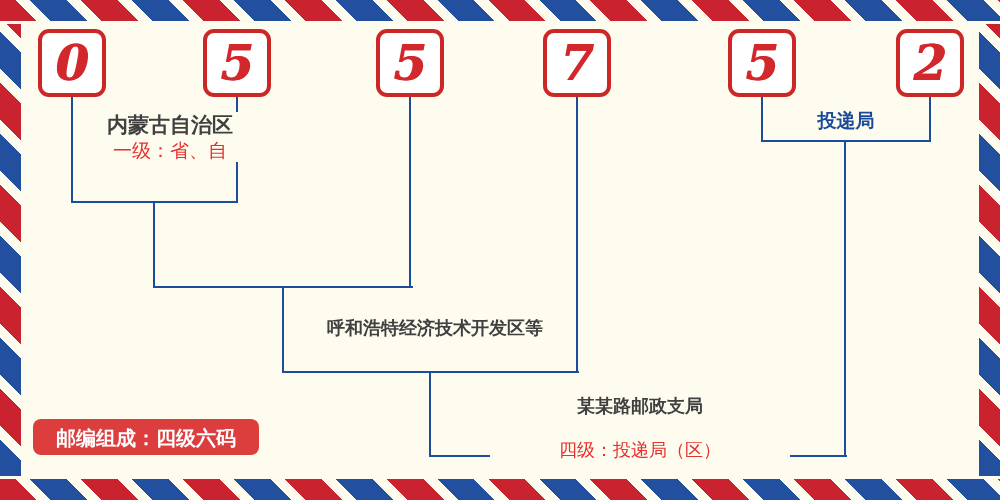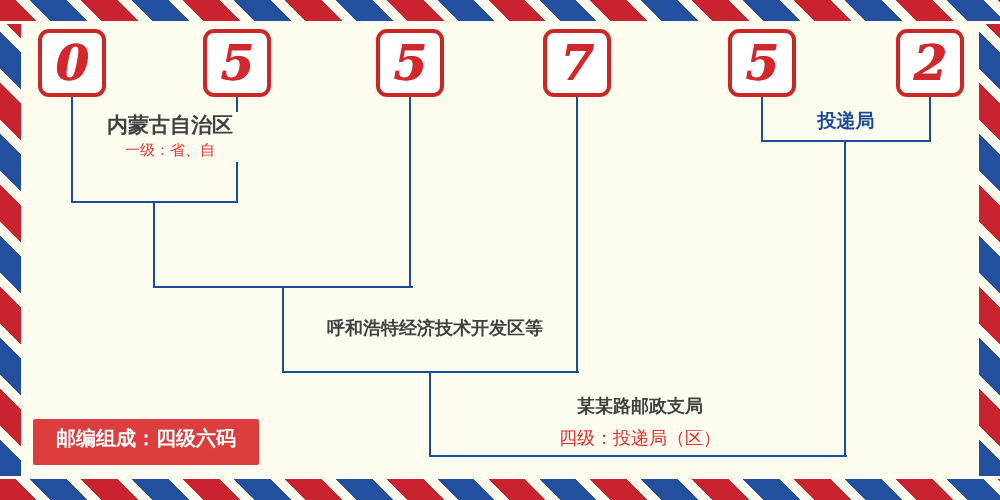--- a/index.html
+++ b/index.html
@@ -38,40 +38,40 @@
   .db1{left:38px;}.db2{left:203px;}.db3{left:376px;}
   .db4{left:543px;}.db5{left:728px;}.db6{left:896px;}
   
   .ln{position:absolute;background:#1c4c9c;}
   
   .label-block{position:absolute;text-align:center;background:#fdfcef;}
   .lv-title{font-weight:bold;color:#404040;}
   .lv-desc{color:#e5302e;}
   .lb1{left:90px;top:112px;width:160px;}
   .lb1 .lv-title{font-size:21px;line-height:26px;}
-  .lb1 .lv-desc{font-size:15px;line-height:24px;}
+  .lb1 .lv-desc{font-size:19px;line-height:24px;}
   .lb2{left:205px;top:224px;width:170px;}
   .lb2 .lv-title{font-size:22px;line-height:28px;}
   .lb2 .lv-desc{font-size:19px;line-height:26px;margin-top:2px;}
   .lb3{left:295px;top:316px;width:280px;}
   .lb3 .lv-title{font-size:18px;line-height:24px;}
   .lb3 .lv-desc{font-size:18px;line-height:24px;margin-top:3px;}
   .lb4{left:490px;top:394px;width:300px;}
   .lb4 .lv-title{font-size:18px;line-height:24px;}
-  .lb4 .lv-desc{font-size:18px;line-height:24px;margin-top:8px;}
+  .lb4 .lv-desc{font-size:18px;line-height:24px;margin-top:20px;}
   .delivery-label{
     position:absolute;left:786px;top:108px;width:120px;text-align:center;
     font-weight:bold;color:#1b4a9a;font-size:19px;line-height:24px;
     background:#fdfcef;
   }
   
   .footer-badge{
-    position:absolute;left:33px;top:419px;width:226px;height:46px;
+    position:absolute;left:33px;top:419px;width:226px;height:36px;
     background:#dc3d3d;color:#ffffff;font-weight:bold;font-size:20px;
-    line-height:38px;text-align:center;border-radius:2px;
+    line-height:38px;text-align:center;border-radius:8px;
   }
 </style>
 </head>
 <body>
 
 <div id="canvas">
 
   <div class="stripe stripe-h stripe-top"></div>
   <div class="stripe stripe-h stripe-bottom"></div>
   <div class="stripe stripe-v stripe-left"></div>

